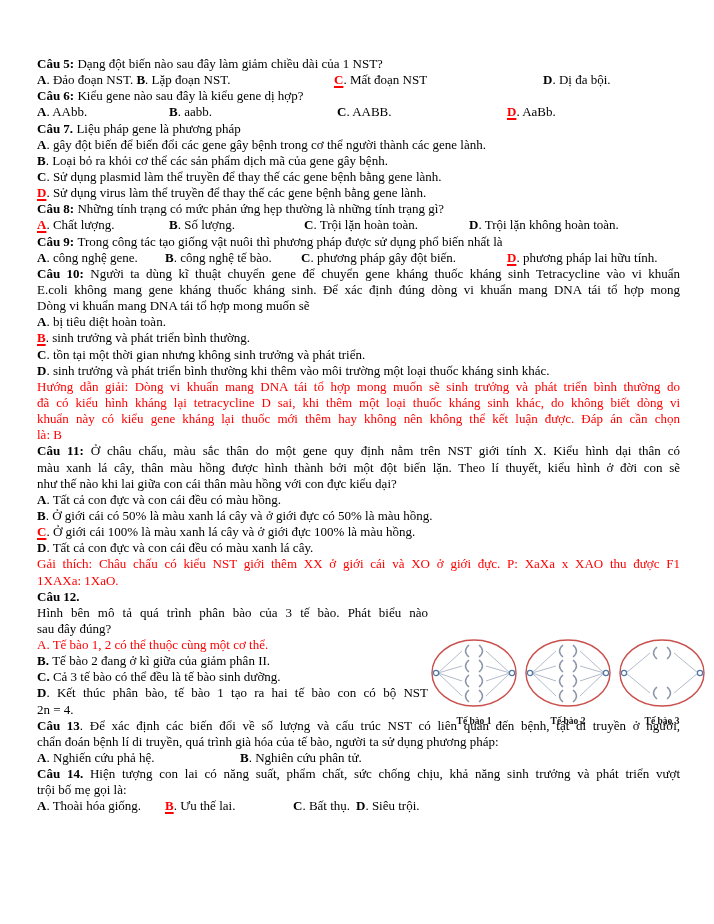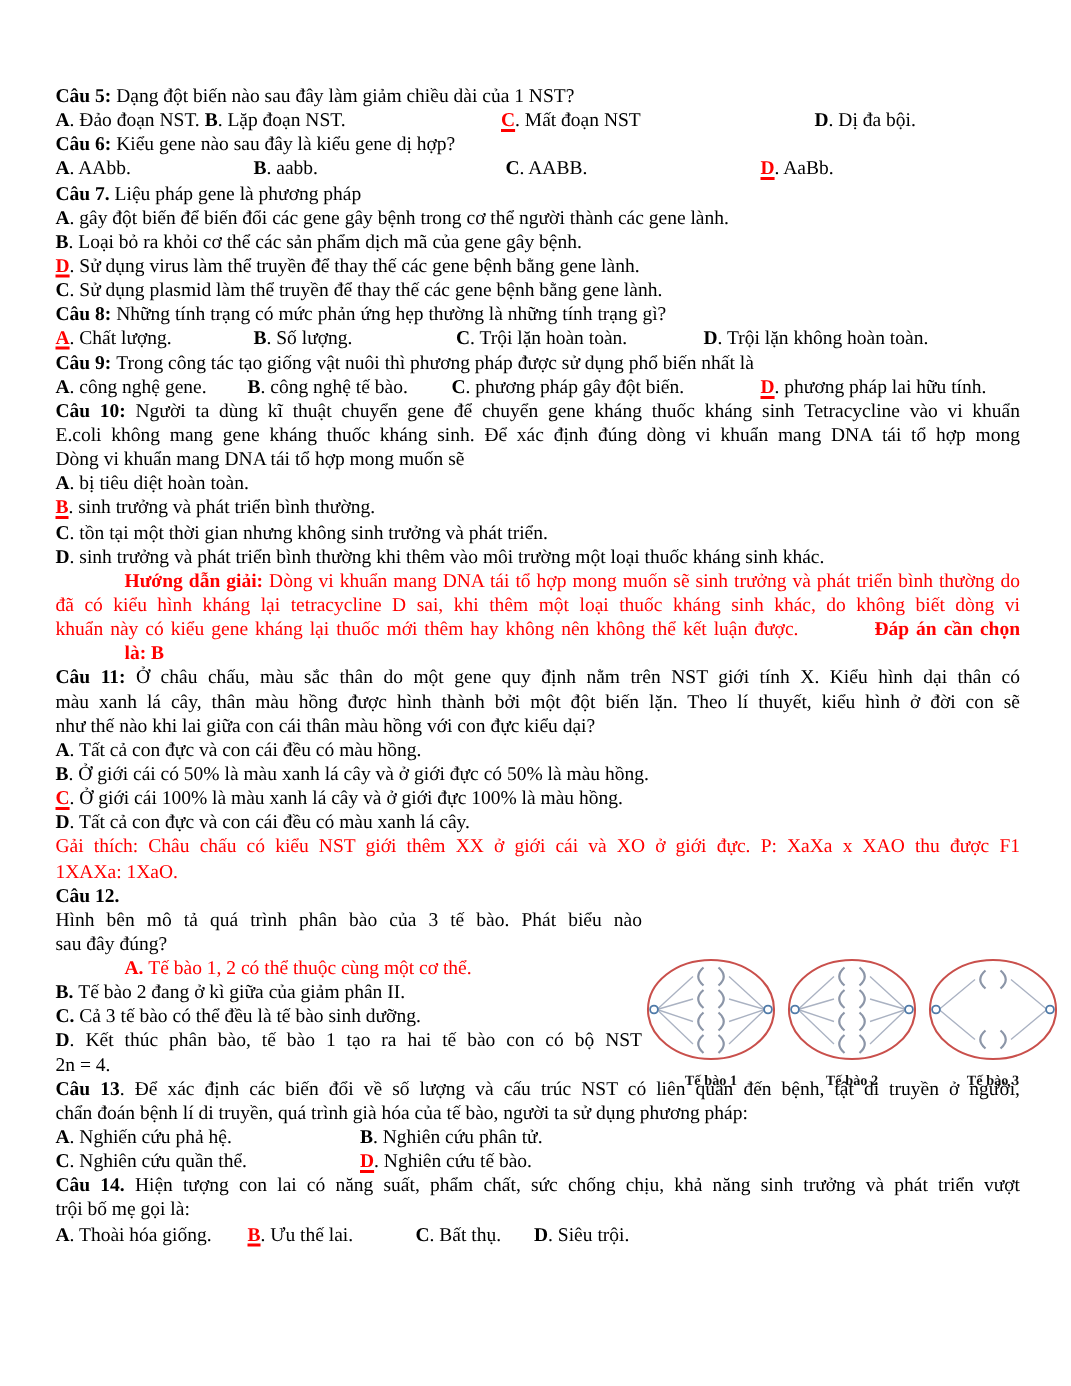--- a/index.html
+++ b/index.html
@@ -9,21 +9,21 @@
     font-family:"Liberation Serif","DejaVu Serif",serif;
     font-size:13px;color:#000;overflow:hidden;
   }
   .ln{position:relative;height:16.15px;line-height:16.15px;}
   .j{text-align:justify;text-align-last:justify;}
   .narrow{width:391px;}
   .col{position:absolute;top:0;white-space:nowrap;}
   .t{}
   .b{font-weight:bold;}
   .r{color:var(--red,#ff0000);}
-  .rb{color:var(--red,#ff0000);font-weight:bold;margin-left:46px;}
+  .rb{color:var(--red,#ff0000);font-weight:normal;}
   .ru{color:var(--red,#ff0000);font-weight:bold;text-decoration:underline;text-decoration-thickness:1.5px;text-underline-offset:2px;}
   #figure{position:absolute;left:429px;top:638px;width:280px;display:flex;gap:4px;}
   .cellwrap{width:90px;text-align:center;}
   .cell-label{font-weight:bold;font-size:9.5px;margin-top:2px;color:#111;}
 </style>
 </head>
 <body>
 
 <div class="page">
   <div id="doc-flow">
@@ -36,22 +36,22 @@
       <div class="ln"><span class="t b">Câu 6: </span><span class="t">Kiểu gene nào sau đây là kiểu gene dị hợp?</span></div>
       <div class="ln">
         <span class="col" style="left: 0px;"><span class="t b">A</span><span class="t">. AAbb.</span></span>
         <span class="col" style="left: 132px;"><span class="t b">B</span><span class="t">. aabb.</span></span>
         <span class="col" style="left: 300px;"><span class="t b">C</span><span class="t">. AABB.</span></span>
         <span class="col" style="left: 470px;"><span class="t ru">D</span><span class="t">. AaBb.</span></span>
       </div>
       <div class="ln"><span class="t b">Câu 7. </span><span class="t">Liệu pháp gene là phương pháp</span></div>
       <div class="ln"><span class="t b">A</span><span class="t">. gây đột biến để biến đổi các gene gây bệnh trong cơ thể người thành các gene lành.</span></div>
       <div class="ln"><span class="t b">B</span><span class="t">. Loại bỏ ra khỏi cơ thể các sản phẩm dịch mã của gene gây bệnh.</span></div>
+      <div class="ln"><span class="t b">C</span><span class="t">. Sử dụng plasmid làm thể truyền để thay thế các gene bệnh bằng gene lành.</span></div>
       <div class="ln"><span class="t ru">D</span><span class="t">. Sử dụng virus làm thể truyền để thay thế các gene bệnh bằng gene lành.</span></div>
-      <div class="ln"><span class="t b">C</span><span class="t">. Sử dụng plasmid làm thể truyền để thay thế các gene bệnh bằng gene lành.</span></div>
       <div class="ln"><span class="t b">Câu 8: </span><span class="t">Những tính trạng có mức phản ứng hẹp thường là những tính trạng gì?</span></div>
       <div class="ln">
         <span class="col" style="left: 0px;"><span class="t ru">A</span><span class="t">. Chất lượng.</span></span>
         <span class="col" style="left: 132px;"><span class="t b">B</span><span class="t">. Số lượng.</span></span>
         <span class="col" style="left: 267px;"><span class="t b">C</span><span class="t">. Trội lặn hoàn toàn.</span></span>
         <span class="col" style="left: 432px;"><span class="t b">D</span><span class="t">. Trội lặn không hoàn toàn.</span></span>
       </div>
       <div class="ln"><span class="t b">Câu 9: </span><span class="t">Trong công tác tạo giống vật nuôi thì phương pháp được sử dụng phổ biến nhất là</span></div>
       <div class="ln">
         <span class="col" style="left: 0px;"><span class="t b">A</span><span class="t">. công nghệ gene.</span></span>
@@ -86,30 +86,26 @@
       <div class="ln narrow"><span class="t b">B. </span><span class="t">Tế bào 2 đang ở kì giữa của giảm phân II.</span></div>
       <div class="ln narrow"><span class="t b">C. </span><span class="t">Cả 3 tế bào có thể đều là tế bào sinh dưỡng.</span></div>
       <div class="ln j narrow"><span class="t b">D</span><span class="t">. Kết thúc phân bào, tế bào 1 tạo ra hai tế bào con có bộ NST</span></div>
       <div class="ln"><span class="t">2n = 4.</span></div>
       <div class="ln j"><span class="t b">Câu 13</span><span class="t">. Để xác định các biến đổi về số lượng và cấu trúc NST có liên quan đến bệnh, tật di truyền ở người,</span></div>
       <div class="ln"><span class="t">chẩn đoán bệnh lí di truyền, quá trình già hóa của tế bào, người ta sử dụng phương pháp:</span></div>
       <div class="ln">
         <span class="col" style="left: 0px; text-align: right;"><span class="t b">A</span><span class="t">. Nghiến cứu phả hệ.</span></span>
         <span class="col" style="left: 203px;"><span class="t b">B</span><span class="t">. Nghiên cứu phân tử.</span></span>
       </div>
-      <div class="ln">
-        <span class="col" style="left: 0px;"><span class="t b">C</span><span class="t">. Nghiên cứu quần thể.</span></span>
-        <span class="col" style="left: 203px;"><span class="t ru">D</span><span class="t">. Nghiên cứu tế bào.</span></span>
-      </div>
       <div class="ln j"><span class="t b">Câu 14. </span><span class="t">Hiện tượng con lai có năng suất, phẩm chất, sức chống chịu, khả năng sinh trưởng và phát triển vượt</span></div>
       <div class="ln"><span class="t">trội bố mẹ gọi là:</span></div>
       <div class="ln">
         <span class="col" style="left: 0px;"><span class="t b">A</span><span class="t">. Thoài hóa giống.</span></span>
         <span class="col" style="left: 128px;"><span class="t ru">B</span><span class="t">. Ưu thế lai.</span></span>
-        <span class="col" style="left: 240px;"><span class="t b">C</span><span class="t">. Bất thụ.</span></span>
+        <span class="col" style="left: 256px;"><span class="t b">C</span><span class="t">. Bất thụ.</span></span>
         <span class="col" style="left: 319px;"><span class="t b">D</span><span class="t">. Siêu trội.</span></span>
       </div>
     </div>
   <div id="figure">
       <div class="cellwrap"><svg width="90" height="72" viewBox="0 0 90 72">
           <ellipse cx="45" cy="35" rx="42" ry="33" fill="none" stroke="#c9504c" stroke-width="1.4"></ellipse>
           <line x1="9" y1="35" x2="33" y2="13" stroke="#aab2c2" stroke-width="0.9"></line>
           <line x1="81" y1="35" x2="57" y2="13" stroke="#aab2c2" stroke-width="0.9"></line>
           <path d="M 40 7 Q 33 13 40 19" fill="none" stroke="#8c96a8" stroke-width="1.5"></path>
           <path d="M 50 7 Q 57 13 50 19" fill="none" stroke="#8c96a8" stroke-width="1.5"></path>

